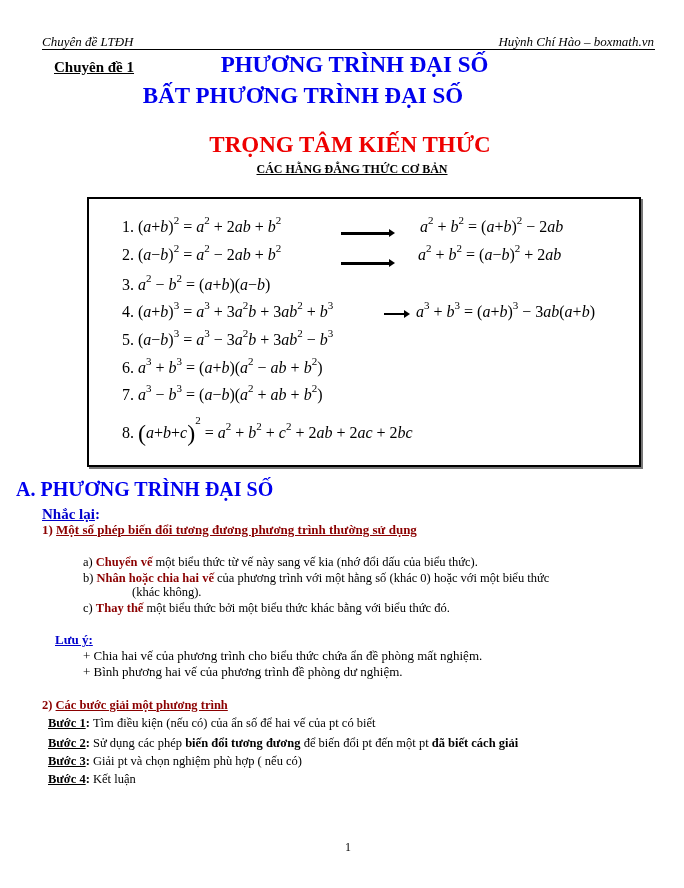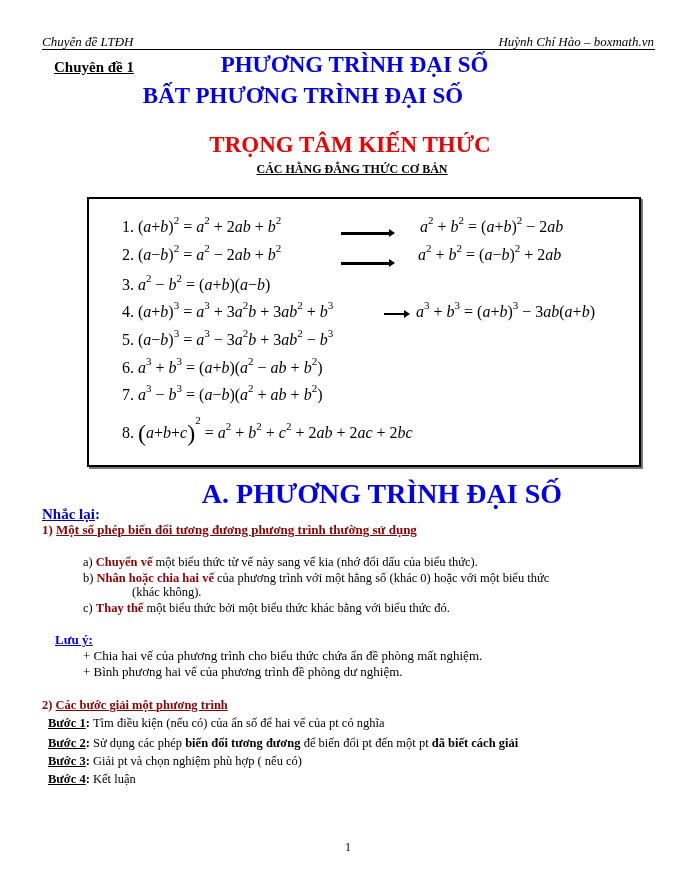--- a/index.html
+++ b/index.html
@@ -14,21 +14,21 @@
   .title2 { left:0; width:576px; top:83px; text-align:center; font-size:23px; font-weight:bold; color:#0000ee; padding-left:30px; box-sizing:border-box; }
   .focus { left:0; width:684px; top:132px; text-align:center; font-size:23px; font-weight:bold; color:#ee0000; padding-left:16px; box-sizing:border-box; }
   .sub { left:0; width:684px; top:162px; text-align:center; font-size:12px; font-weight:bold; text-decoration:underline; padding-left:20px; box-sizing:border-box; }
   .box { left:87px; top:197px; width:550px; height:266px; border:2.5px solid #000; box-shadow:2px 2px 0 #777; }
   .f { position:absolute; font-size:16px; white-space:nowrap; }
   .f i { font-style:italic; }
   .f sup { font-size:11px; vertical-align:8px; line-height:0; }
   .arrow { position:absolute; height:3px; background:#000; }
   .arrow::after { content:""; position:absolute; right:-4px; top:-3px; border-left:6px solid #000; border-top:4.5px solid transparent; border-bottom:4.5px solid transparent; }
   .big-paren { font-size:24px; font-style:normal; vertical-align:-3px; }
-  .secA { left:0; width:562px; top:478px; text-align:right; font-size:28px; font-weight:bold; color:#0000ee; padding-left:16px; box-sizing:border-box; }
+  .secA { left:0; width:562px; top:478px; text-align:left; font-size:20px; font-weight:bold; color:#0000ee; padding-left:16px; box-sizing:border-box; }
   .recall { left:42px; top:506px; font-size:15px; font-weight:bold; color:#0000cc; }
   .recall u { text-decoration:underline; }
   .s1 { left:42px; top:522px; font-size:13px; font-weight:bold; color:#8b0000; }
   .s1 .u { text-decoration:underline; }
   .item { left:83px; font-size:12.5px; }
   .item b { color:#8b0000; }
   .note { left:55px; top:632px; font-size:13px; font-weight:bold; color:#0000cc; text-decoration:underline; }
   .bullet { left:83px; font-size:13px; }
   .s2 { left:42px; top:698px; font-size:12.5px; font-weight:bold; color:#8b0000; }
   .s2 .u { text-decoration:underline; }
@@ -82,18 +82,18 @@
 <div class="abs item" style="top:571px;"><span>b) </span><b>Nhân hoặc chia hai vế</b><span> của phương trình với một hằng số (khác 0) hoặc với một biểu thức</span></div>
 <div class="abs item" style="top:585px;left:95px;margin-left:37px;">(khác không).</div>
 <div class="abs item" style="top:601px;"><span>c) </span><b>Thay thế</b><span> một biểu thức bởi một biểu thức khác bằng với biểu thức đó.</span></div>
 
 <div class="abs note"><span>Lưu ý</span><span>:</span></div>
 <div class="abs bullet" style="top:648px;">+ Chia hai vế của phương trình cho biểu thức chứa ẩn đề phòng mất nghiệm.</div>
 <div class="abs bullet" style="top:664px;">+ Bình phương hai vế của phương trình đề phòng dư nghiệm.</div>
 
 <div class="abs s2"><span>2) </span><span class="u">Các bước giải một phương trình</span></div>
 
-<div class="abs step" style="top:716px;"><span class="lbl">Bước 1</span><b>: </b><span>Tìm điều kiện (nếu có) của ẩn số để hai vế của pt có nghĩa</span></div>
+<div class="abs step" style="top:716px;"><span class="lbl">Bước 1</span><b>: </b><span>Tìm điều kiện (nếu có) của ẩn số để hai vế của pt có biết</span></div>
 <div class="abs step" style="top:736px;"><span class="lbl">Bước 2</span><b>: </b><span>Sử dụng các phép </span><b>biến đổi tương đương</b><span> để biến đổi pt đến một pt </span><b>đã biết cách giải</b></div>
 <div class="abs step" style="top:754px;"><span class="lbl">Bước 3</span><b>: </b><span>Giải pt và chọn nghiệm phù hợp ( nếu có)</span></div>
 <div class="abs step" style="top:772px;"><span class="lbl">Bước 4</span><b>: </b><span>Kết luận</span></div>
 
 <div class="abs pnum">1</div>
 
 </body></html>

